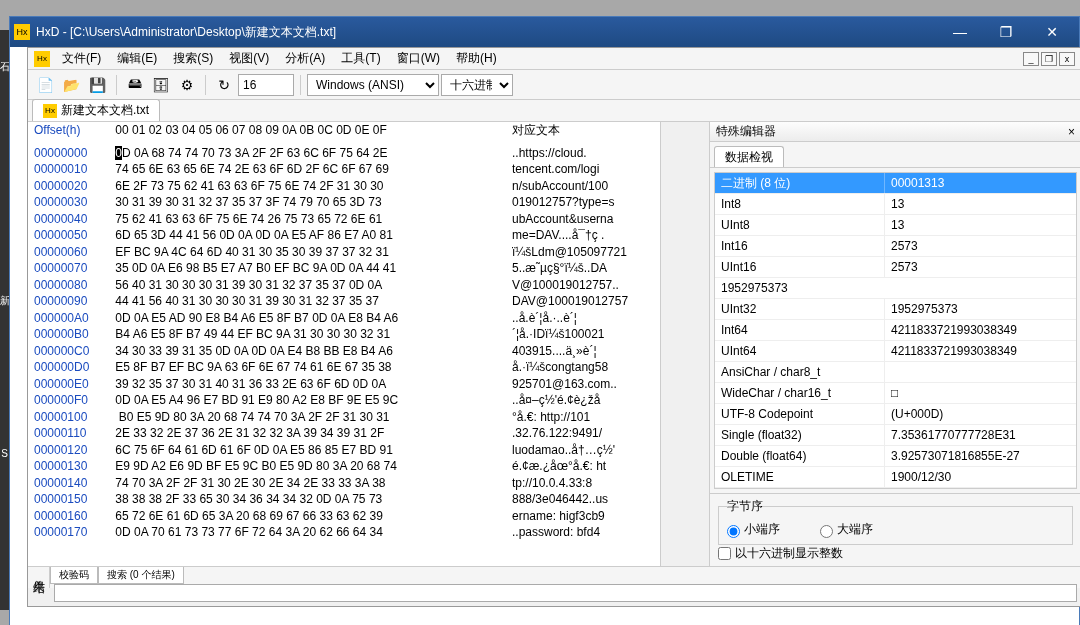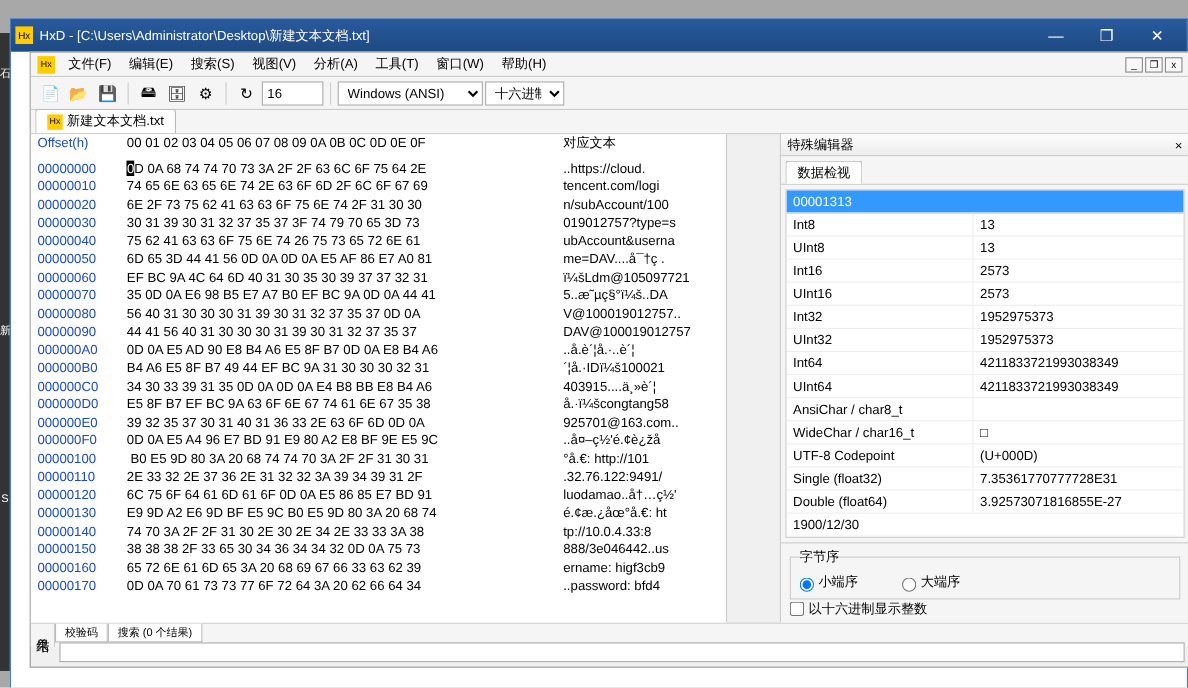--- a/index.html
+++ b/index.html
@@ -142,40 +142,40 @@
       <div class="inspector">
         <div class="insp-title">
           <span class="t">特殊编辑器</span>
           <span class="x">×</span>
         </div>
         <div class="insp-tab">
           <div class="it">数据检视</div>
         </div>
         <div class="insp-list" id="insplist">
             <div class="insp-row sel">
+              <div class="k">二进制 (8 位)</div>
               <div class="v">00001313</div>
             </div>
             <div class="insp-row">
               <div class="k">Int8</div>
               <div class="v">13</div>
             </div>
             <div class="insp-row">
               <div class="k">UInt8</div>
               <div class="v">13</div>
             </div>
             <div class="insp-row">
               <div class="k">Int16</div>
               <div class="v">2573</div>
             </div>
             <div class="insp-row">
               <div class="k">UInt16</div>
               <div class="v">2573</div>
             </div>
             <div class="insp-row">
-              <div class="k">Int32</div>
               <div class="v">1952975373</div>
             </div>
             <div class="insp-row">
               <div class="k">UInt32</div>
               <div class="v">1952975373</div>
             </div>
             <div class="insp-row">
               <div class="k">Int64</div>
               <div class="v">4211833721993038349</div>
             </div>
@@ -197,20 +197,21 @@
             </div>
             <div class="insp-row">
               <div class="k">Single (float32)</div>
               <div class="v">7.35361770777728E31</div>
             </div>
             <div class="insp-row">
               <div class="k">Double (float64)</div>
               <div class="v">3.92573071816855E-27</div>
             </div>
             <div class="insp-row">
+              <div class="k">OLETIME</div>
               <div class="v">1900/12/30</div>
             </div>
           </div>
         <div class="insp-foot">
           <fieldset>
             <legend>字节序</legend>
             <div class="radios">
               <label>
                   <input type="radio" checked="" style="">
                   <span>小端序</span>

